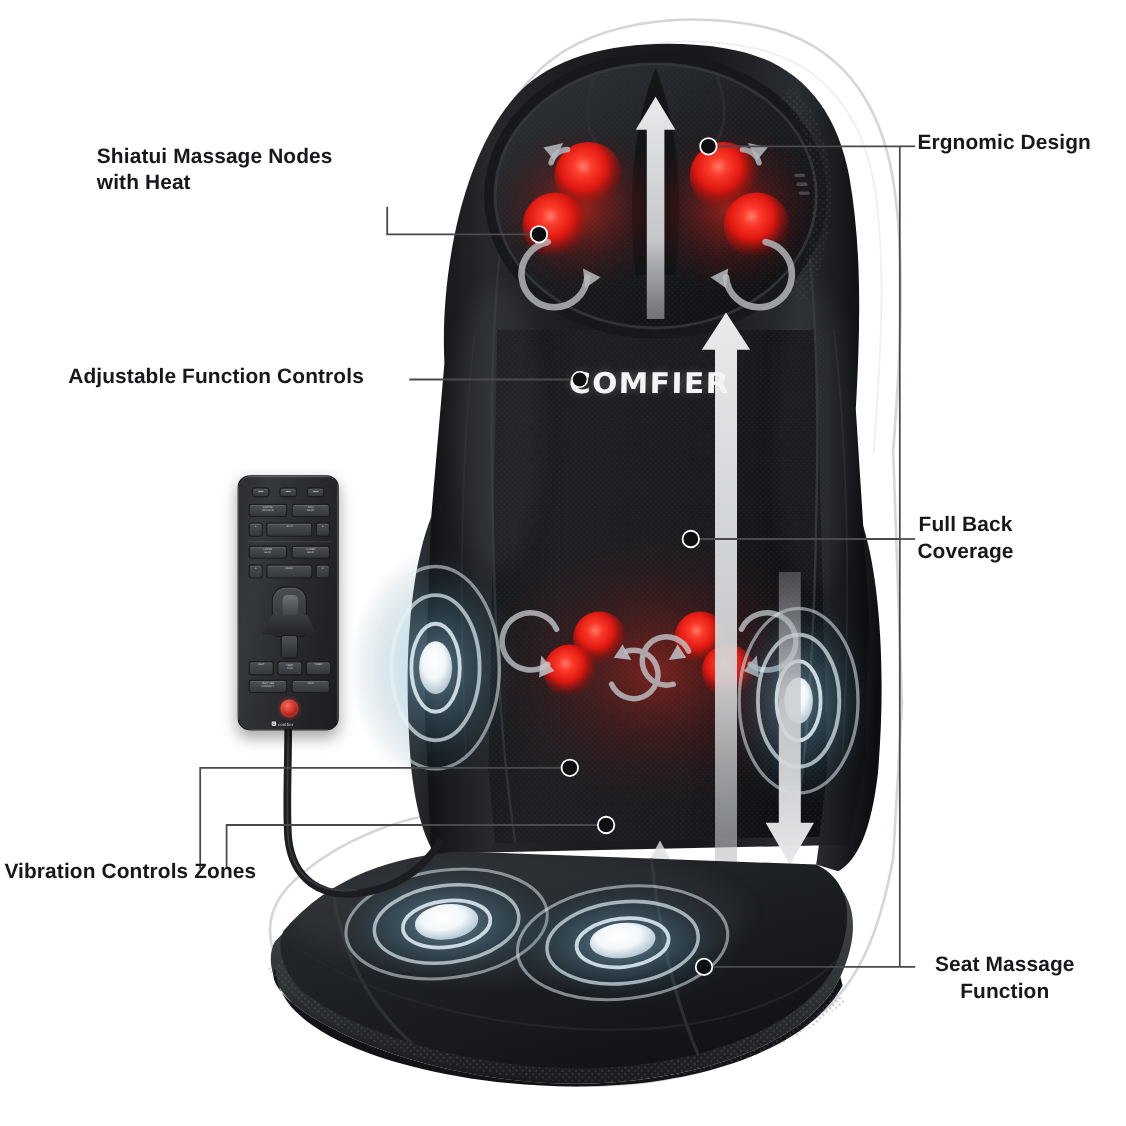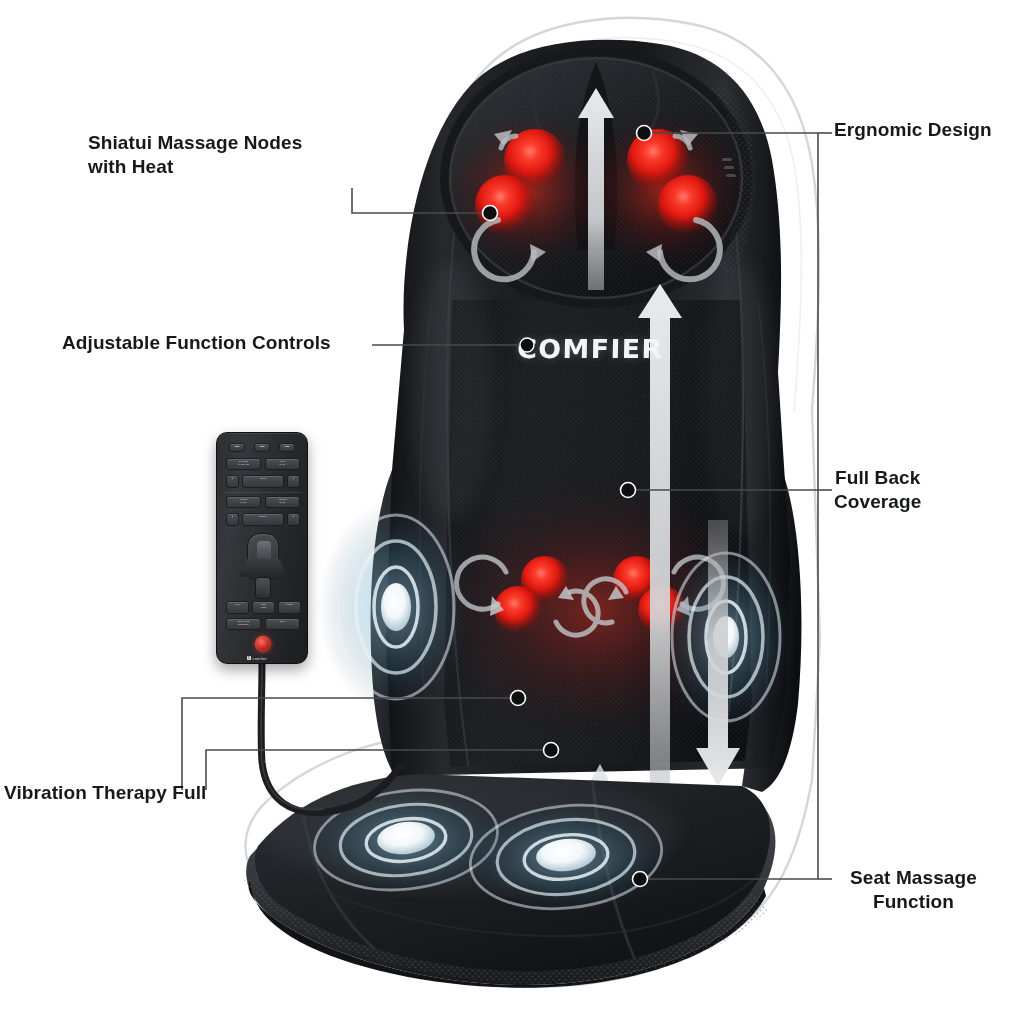--- a/index.html
+++ b/index.html
@@ -479,21 +479,21 @@
       <circle cx="551" cy="750" r="7.5" fill="#0d0e10" stroke="#ffffff" stroke-width="1.6"></circle>
       <circle cx="640" cy="879" r="7.5" fill="#0d0e10" stroke="#ffffff" stroke-width="1.6"></circle>
     </g>
   </svg>
 
   <div class="callout" style="left:88px;  top:131px;">Shiatui Massage Nodes
 with Heat</div>
 
   <div class="callout" style="left:62px;  top:331px;">Adjustable Function Controls</div>
 
-  <div class="callout" style="left:4px;   top:781px;">Vibration Therapy Full</div>
+  <div class="callout" style="left:4px;   top:781px;">Vibration Controls Zones</div>
 
   <div class="callout right" style="left:834px; top:118px;">Ergnomic Design</div>
 
   <div class="callout right" style="left:834px; top:466px;">Full Back
 Coverage</div>
 
   <div class="callout right" style="left:834px; top:866px;margin-left:16px;">Seat Massage
 Function</div>
 
 </div>

